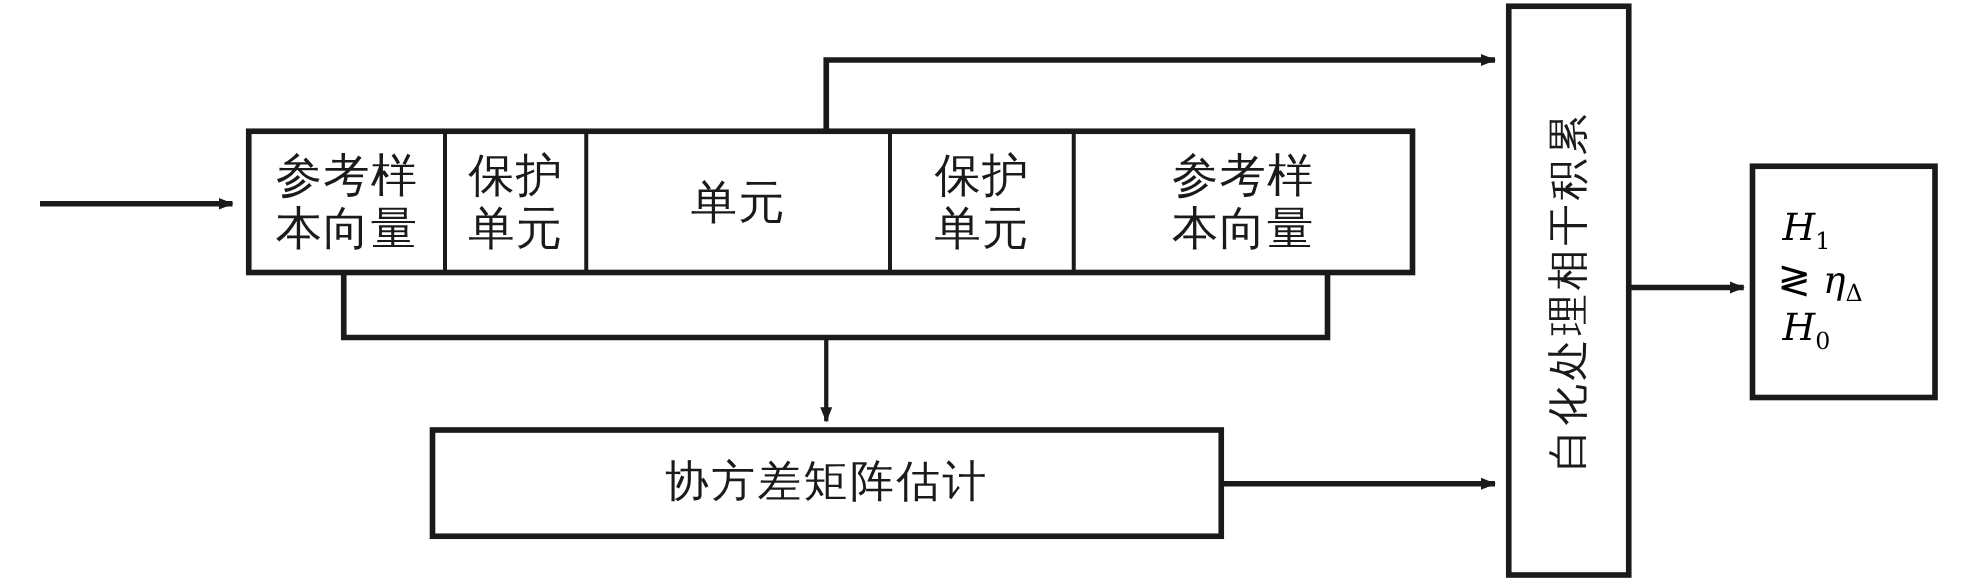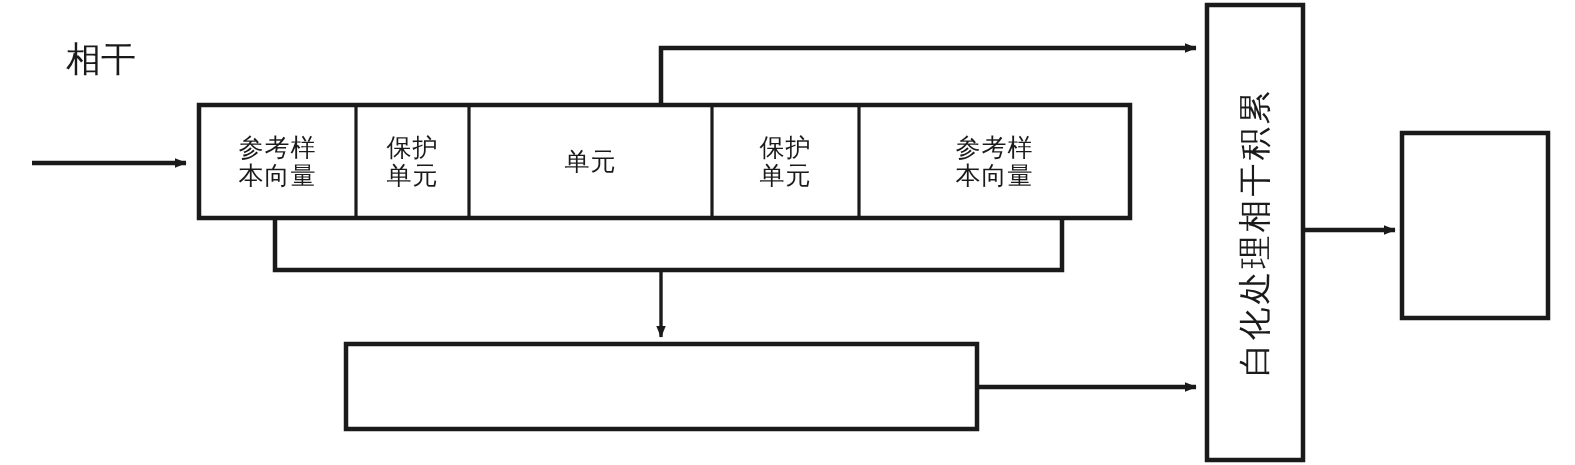--- a/index.html
+++ b/index.html
@@ -2,21 +2,21 @@
 <html><head>
 <meta charset="utf-8">
 <title>CFAR Whitening Coherent Integration Block Diagram</title>
 <style>
   html,body{margin:0;padding:0;background:#ffffff;}
   body{font-family:"Liberation Serif", serif;}
   #stage{position:relative;width:1575px;height:465px;background:#ffffff;overflow:hidden;}
   svg.layer{position:absolute;left:0;top:0;width:1575px;height:465px;}
   .lbl{position:absolute;color:#1a1a1a;line-height:1.12;text-align:center;
        font-family:"DejaVu Sans", sans-serif;}
-  .cellcap{font-size:25px;letter-spacing:1px;}
+  .cellcap{font-size:37px;letter-spacing:1px;}
   .inlabel{font-size:35px;line-height:1.25;}
   .covcap{font-size:35px;letter-spacing:2px;}
   .vcap{font-size:33px;letter-spacing:3px;white-space:nowrap;
         transform-origin:center center;transform:rotate(-90deg);}
   .mathbox{font-family:"DejaVu Serif", serif;font-size:30px;font-style:italic;}
   .sub{font-size:19px;font-style:normal;vertical-align:sub;}
   .relop{font-style:normal;font-size:32px;}
   .cellwrap{position:absolute;display:flex;align-items:center;justify-content:center;}
 </style>
 </head>
@@ -63,21 +63,20 @@
     <rect x="1207" y="5" width="96" height="455" fill="none" stroke="#1a1a1a" stroke-width="4.5"></rect>
 
     <g>
       <line x1="1303" y1="230" x2="1395" y2="230" stroke="#1a1a1a" stroke-width="4.5" marker-end="url(#ah)"></line>
     </g>
 
     <rect x="1402" y="133" width="146" height="185" fill="none" stroke="#1a1a1a" stroke-width="4.5"></rect>
   </svg>
 
   <div class="lbl inlabel" style="left:36px;top:38px;width:130px;">
-    <div>相干</div>
   </div>
 
   <div class="cellwrap" style="left:199px;top:105px;width:157px;height:113px;">
     <div class="lbl cellcap" style="position:static;">
       <div>参考样</div>
       <div>本向量</div>
     </div>
   </div>
 
   <div class="cellwrap" style="left:356px;top:105px;width:113px;height:113px;">
@@ -100,20 +99,36 @@
     </div>
   </div>
 
   <div class="cellwrap" style="left:859px;top:105px;width:271px;height:113px;">
     <div class="lbl cellcap" style="position:static;">
       <div>参考样</div>
       <div>本向量</div>
     </div>
   </div>
 
+  <div class="cellwrap" style="left:346px;top:344px;width:631px;height:85px;">
+    <div class="lbl covcap" style="position:static;">协方差矩阵估计</div>
+  </div>
 
   <div style="position:absolute;left:1207px;top:5px;width:96px;height:455px;
               display:flex;align-items:center;justify-content:center;">
     <div class="lbl vcap" style="position:static;">白化处理相干积累</div>
   </div>
 
+  <div style="position:absolute;left:1402px;top:133px;width:146px;height:185px;
+              display:flex;flex-direction:column;align-items:center;justify-content:center;">
+    <div class="mathbox" style="align-self:flex-start;margin-left:24px;line-height:1.0;">
+      <span>H</span><span class="sub">1</span>
+    </div>
+    <div class="mathbox" style="align-self:flex-start;margin-left:20px;line-height:1.25;">
+      <span class="relop">≷</span>
+      <span>η</span><span class="sub">Δ</span>
+    </div>
+    <div class="mathbox" style="align-self:flex-start;margin-left:24px;line-height:1.0;">
+      <span>H</span><span class="sub">0</span>
+    </div>
+  </div>
 
 </div>
 
 </body></html>

